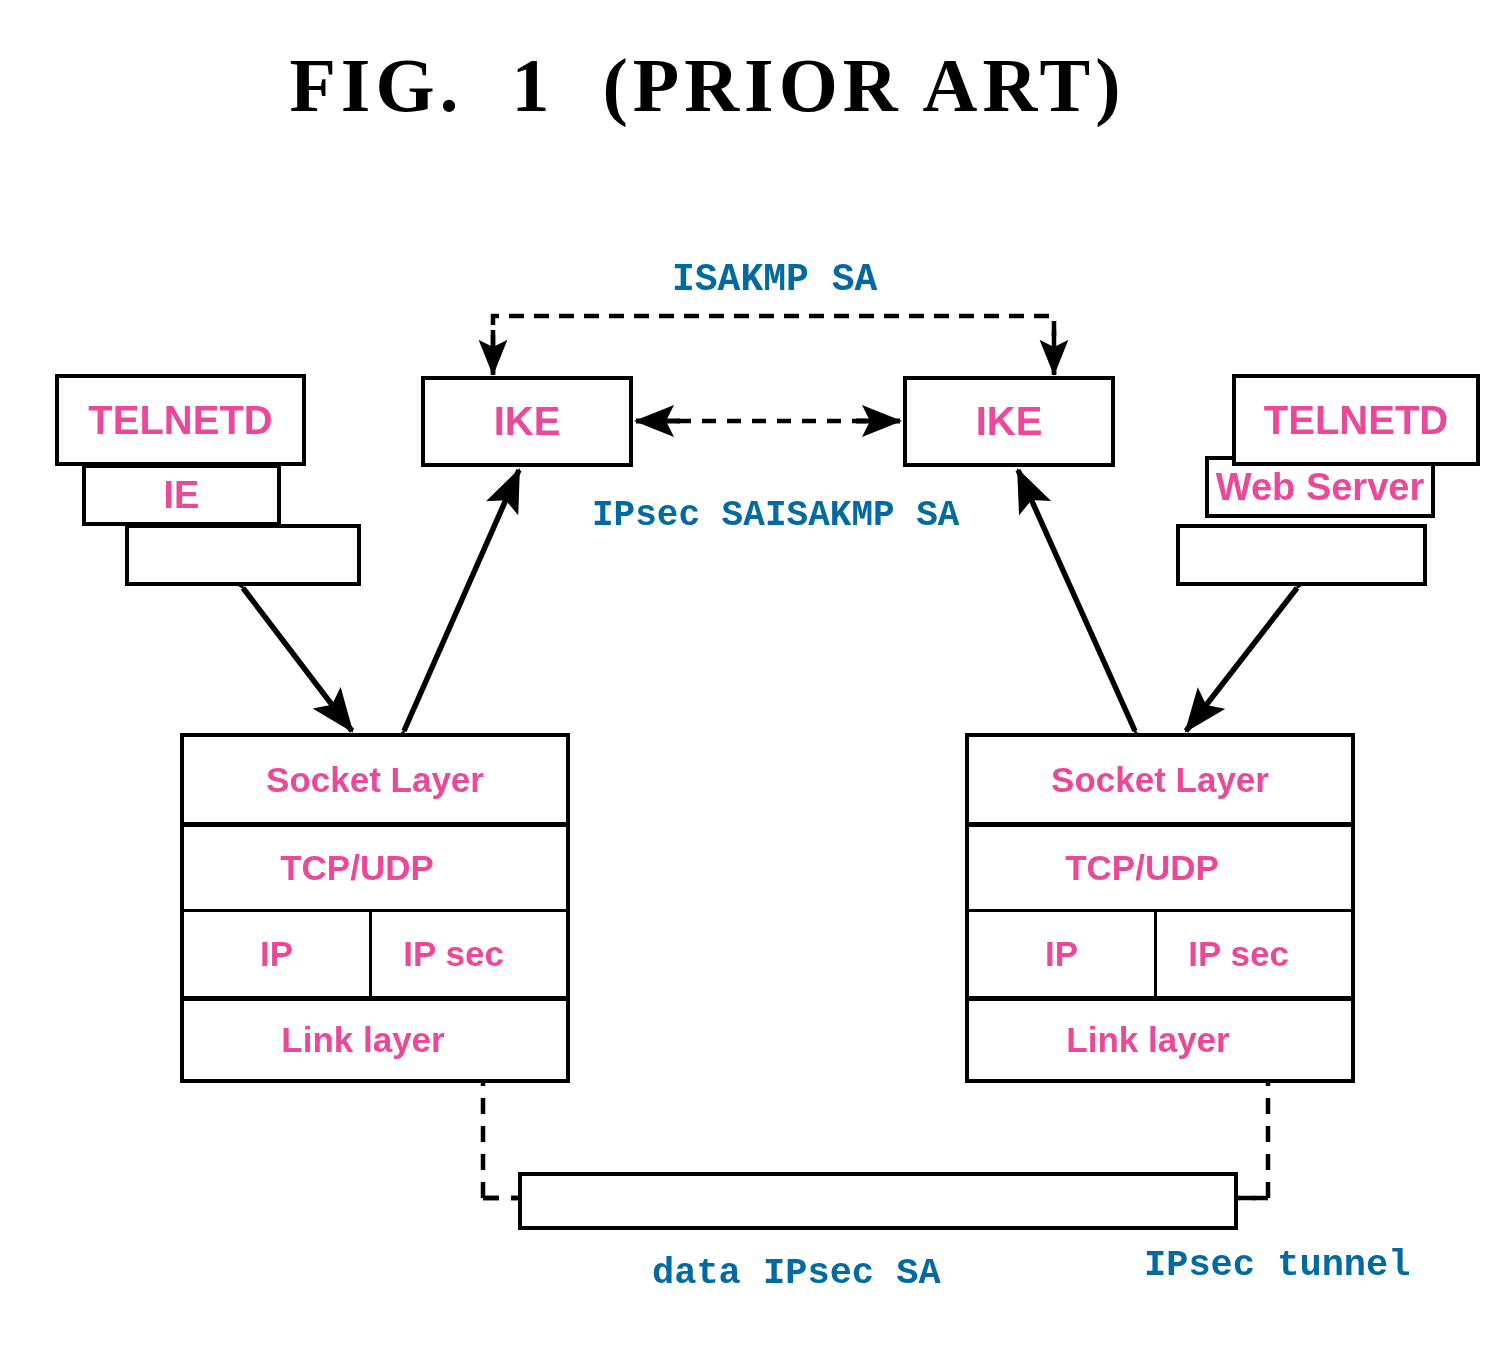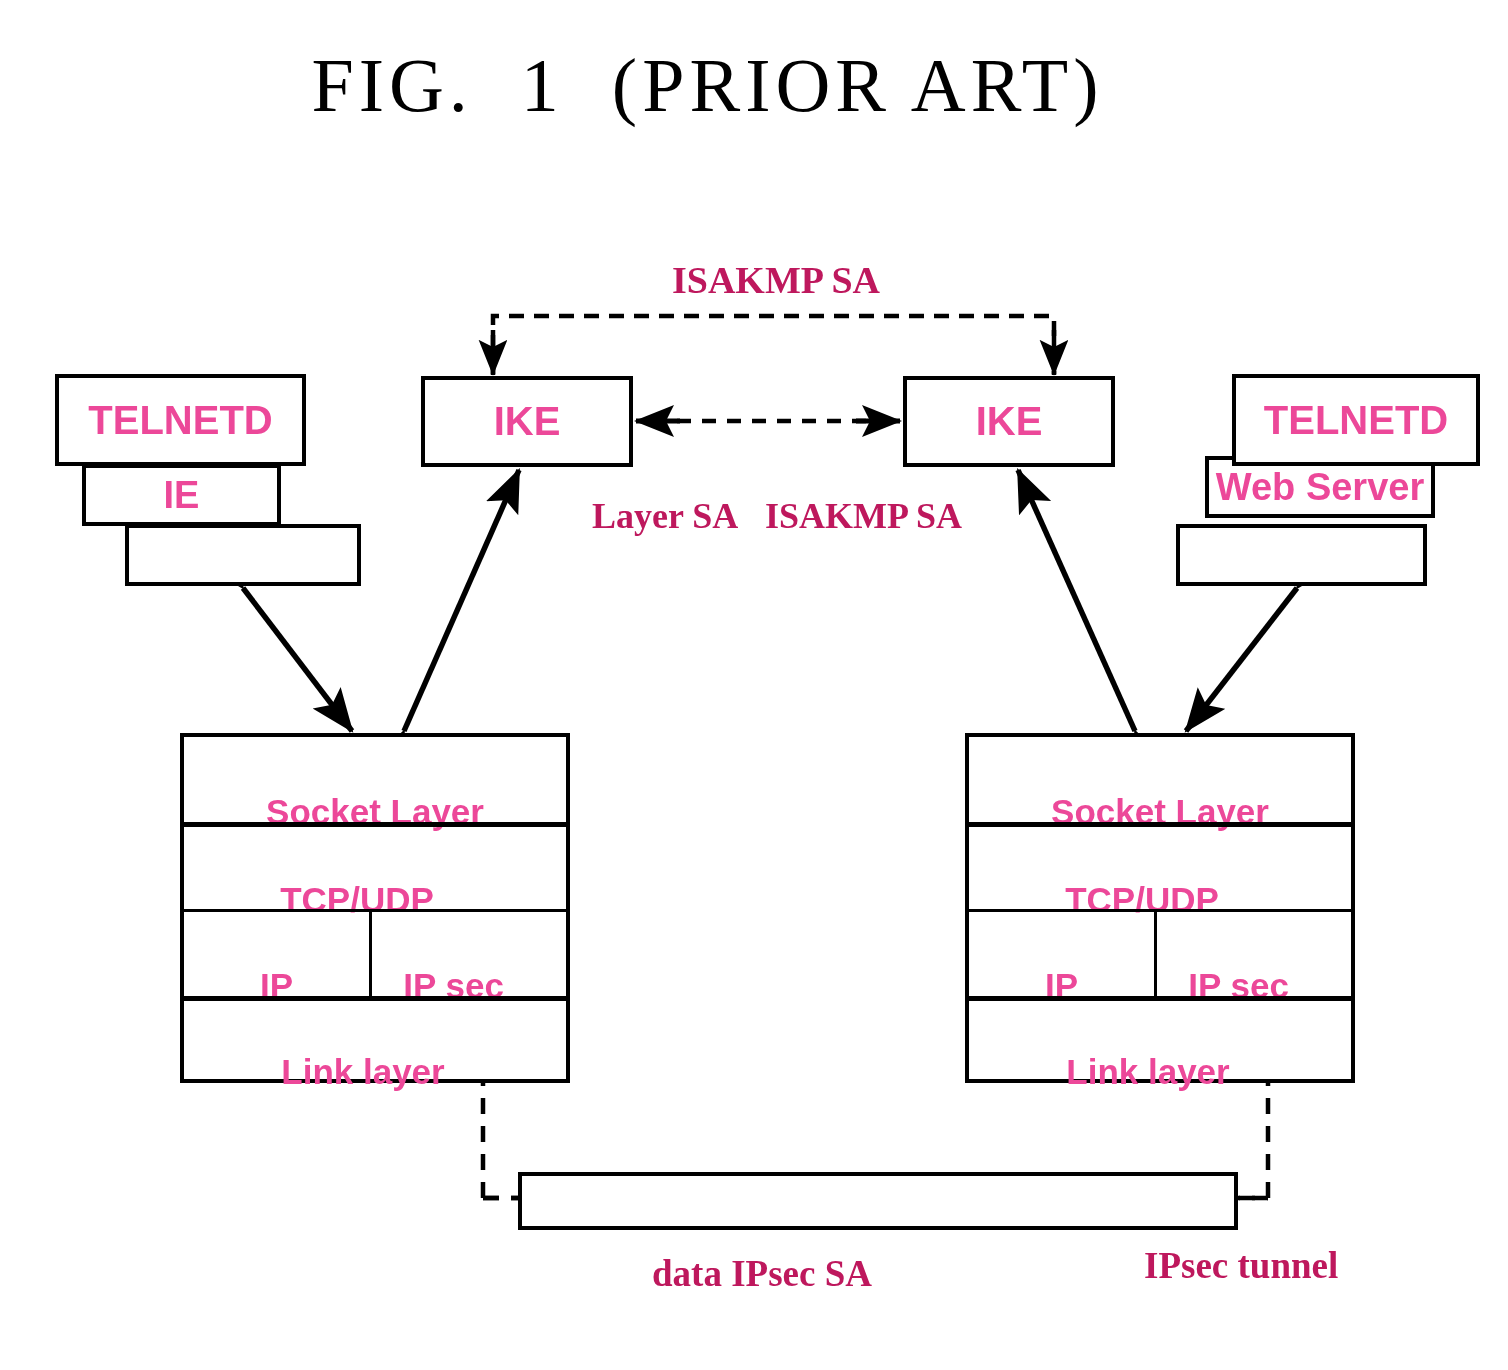--- a/index.html
+++ b/index.html
@@ -19,59 +19,59 @@
     position: absolute;
     left: 0;
     top: 42px;
     width: 1415px;
     text-align: center;
     font-family: "Liberation Serif", serif;
     font-size: 76px;
     letter-spacing: 5px;
     color: #000000;
     white-space: pre;
+    font-weight: bold;
   }
   .box {
     position: absolute;
     border: 4px solid #000000;
     background: #ffffff;
     box-sizing: border-box;
     display: flex;
     align-items: center;
     justify-content: center;
     color: #000000;
   }
   .box-label {
     font-family: "Liberation Sans", sans-serif;
     font-weight: bold;
     color: #ec4899;
     white-space: nowrap;
   }
   .plain-label {
     position: absolute;
-    font-family: Liberation Serif, serif;
+    font-family: Liberation Mono, monospace;
     font-weight: bold;
-    color: #be185d;
+    color: #0369a1;
     white-space: nowrap;
   }
   .stack {
     position: absolute;
     border: 4px solid #000000;
     background: #ffffff;
     box-sizing: border-box;
   }
   .stack-row {
     position: absolute;
     left: 0;
     right: 0;
     box-sizing: border-box;
     display: flex;
     align-items: center;
     justify-content: center;
-    margin-top: 32px;
   }
   .rowline {
     position: absolute;
     left: 0;
     right: 0;
     height: 5px;
     background: #000000;
   }
   .rowline.thin { height: 3px; }
   .vsplit {
@@ -167,21 +167,21 @@
     <div class="vsplit" style="left:48.5%; top:175px; height:84px;"></div>
     <div class="rowline" style="top:259px;"></div>
     <div class="stack-row" style="top:264px; height:78px;">
       <span class="box-label" style="font-size:35px; position:relative; left:-12px;">Link layer</span>
     </div>
   </div>
 
   <div class="box" style="left:518px; top:1172px; width:720px; height:58px; z-index:1;"></div>
 
   <div class="plain-label" style="left:672px; top:258px; font-size:38px;">ISAKMP SA</div>
-  <div class="plain-label" style="left:592px; top:495px; font-size:36px;">Layer SA</div>
+  <div class="plain-label" style="left:592px; top:495px; font-size:36px;">IPsec SA</div>
   <div class="plain-label" style="left:765px; top:495px; font-size:36px;">ISAKMP SA</div>
   <div class="plain-label" style="left:1144px; top:1244px; font-size:37px;">IPsec tunnel</div>
   <div class="plain-label" style="left:652px; top:1252px; font-size:37px;">data   IPsec SA</div>
 
   <svg class="overlay" viewBox="0 0 1508 1370">
     <defs>
       <marker id="ah" markerWidth="9" markerHeight="9" refX="7.6" refY="3.2" orient="auto" markerUnits="strokeWidth">
         <path d="M0,0 L8,3.2 L0,6.4 L1.6,3.2 z" fill="#000000"></path>
       </marker>
       <marker id="ah2" markerWidth="9" markerHeight="9" refX="7.6" refY="3.2" orient="auto" markerUnits="strokeWidth">

